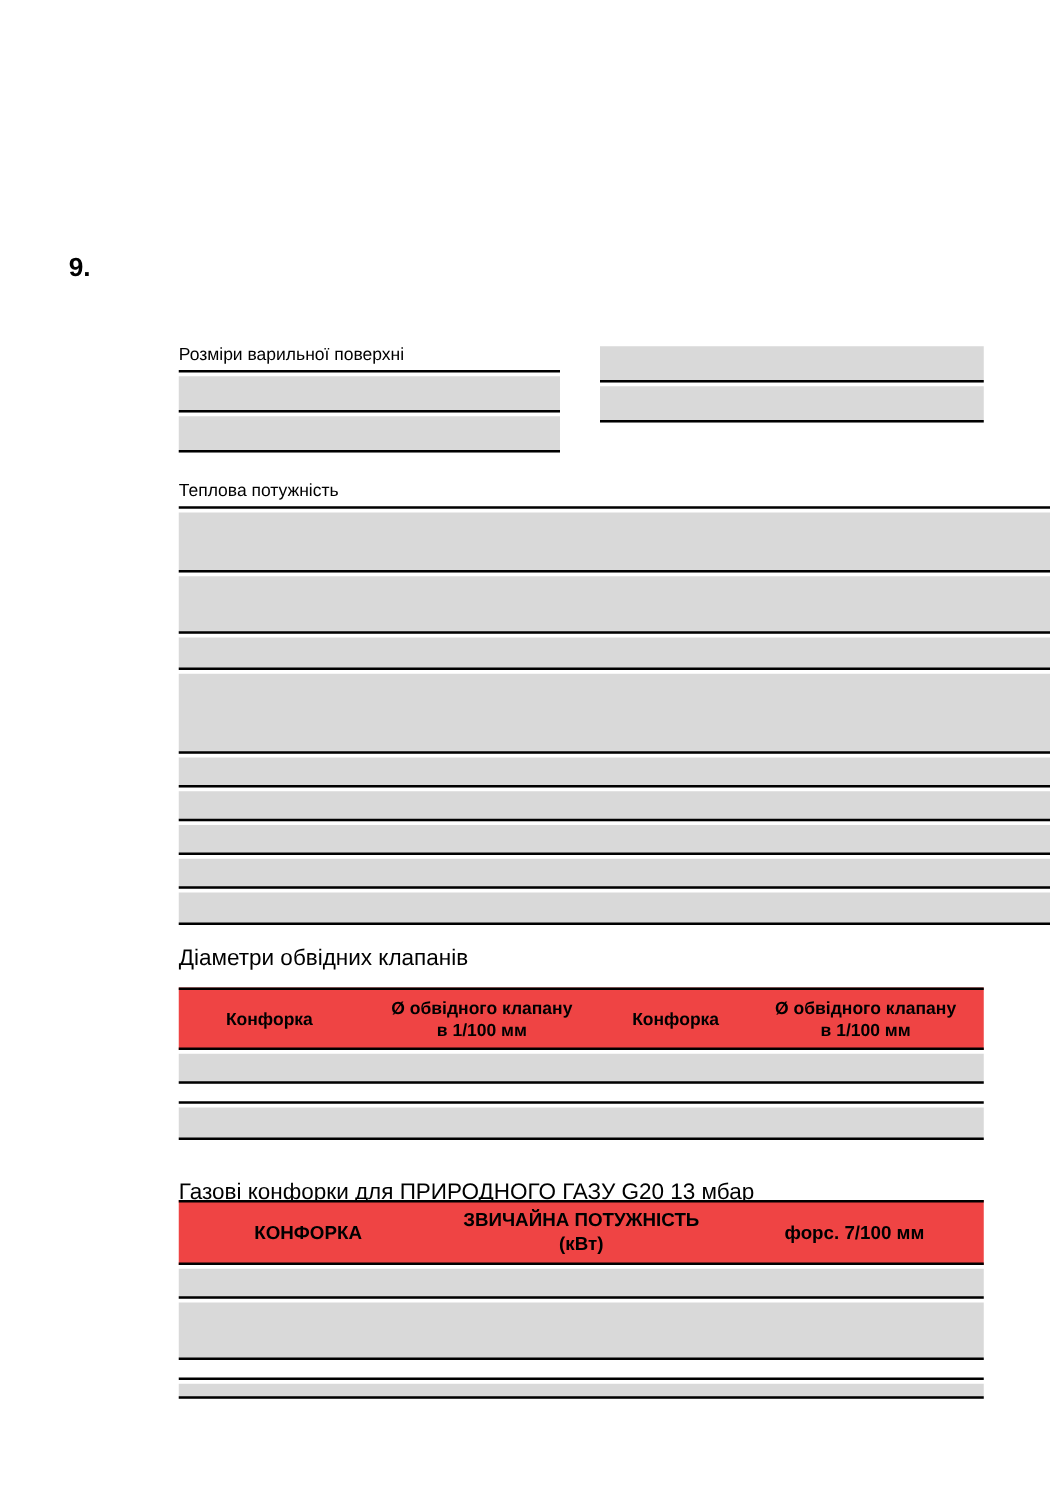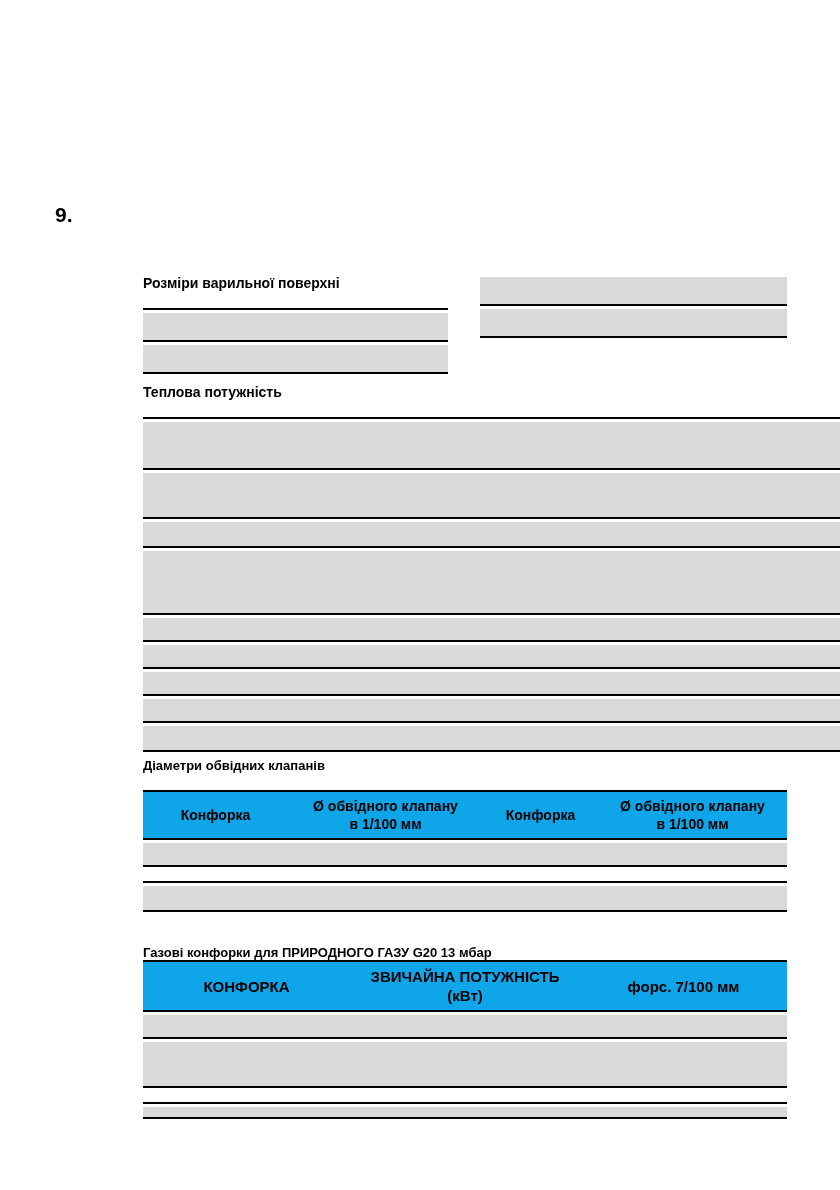--- a/index.html
+++ b/index.html
@@ -18,31 +18,31 @@
     }
     .section-number {
       position: absolute;
       left: 55px;
       top: 203px;
       font-size: 21px;
       font-weight: bold;
     }
     .tbl { position: absolute; }
     .tbl-title {
-      font-weight: bold;
+      font-weight: normal;
       font-size: 14px;
       line-height: 18px;
-      padding-bottom: 16px;
+      padding-bottom: 4px;
       border-bottom: 2px solid #000000;
       white-space: nowrap;
     }
     .plain-title {
       position: absolute;
-      font-weight: bold;
-      font-size: 13px;
+      font-weight: normal;
+      font-size: 18px;
       line-height: 18px;
       white-space: nowrap;
     }
     .grow {
       background: #d9d9d9;
       border-bottom: 2px solid #000000;
       margin-top: 3px;
     }
     .wrow {
       background: #ffffff;
@@ -53,21 +53,21 @@
     .h46 { height: 46px; }
     .h44 { height: 44px; }
     .h24 { height: 24px; }
     .h62 { height: 62px; }
     .h22 { height: 22px; }
     .h11 { height: 11px; }
     .h10 { height: 10px; }
     .thead {
       display: grid;
       align-items: center;
-      background: #0ea5e9;
+      background: #ef4444;
       border-top: 2px solid #000000;
       border-bottom: 2px solid #000000;
       text-align: center;
       font-weight: bold;
       white-space: pre-line;
     }
     .bypass-head {
       grid-template-columns: 145px 195px 115px 189px;
       min-height: 46px;
       font-size: 14px;

